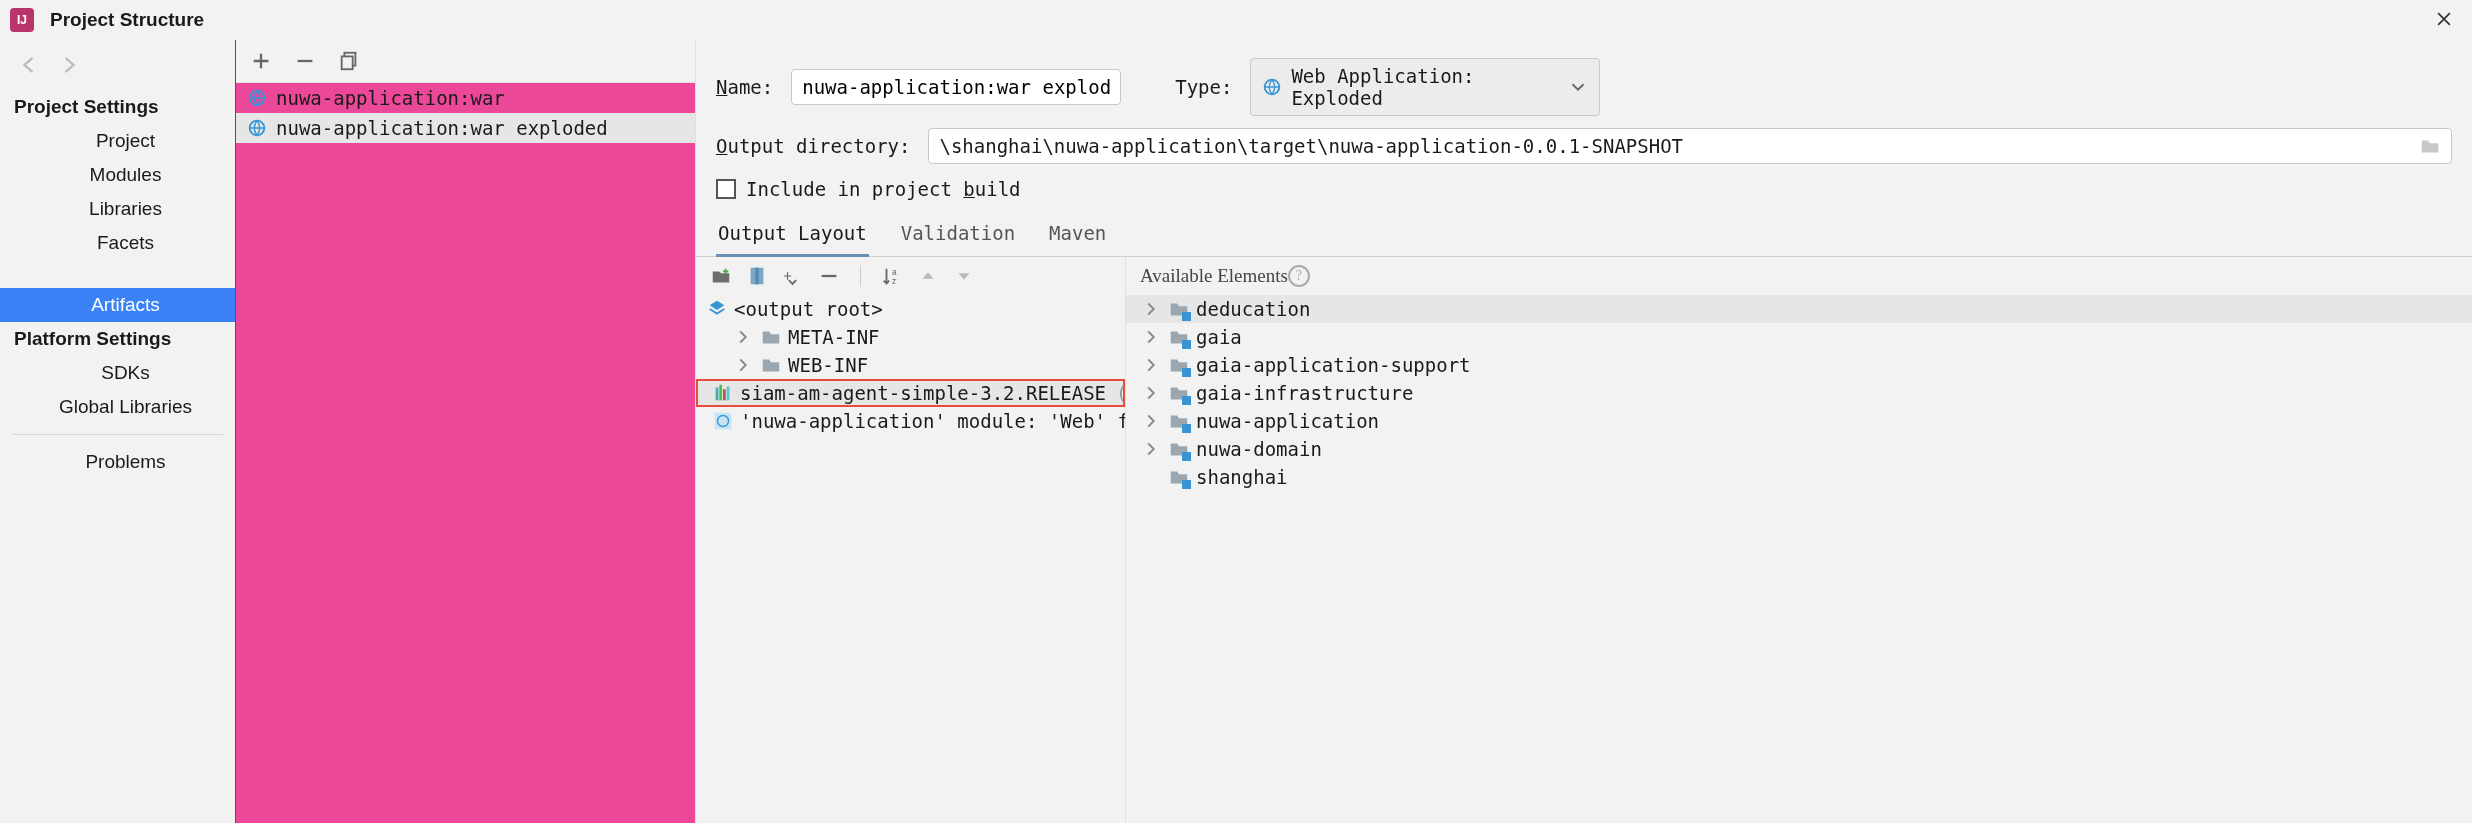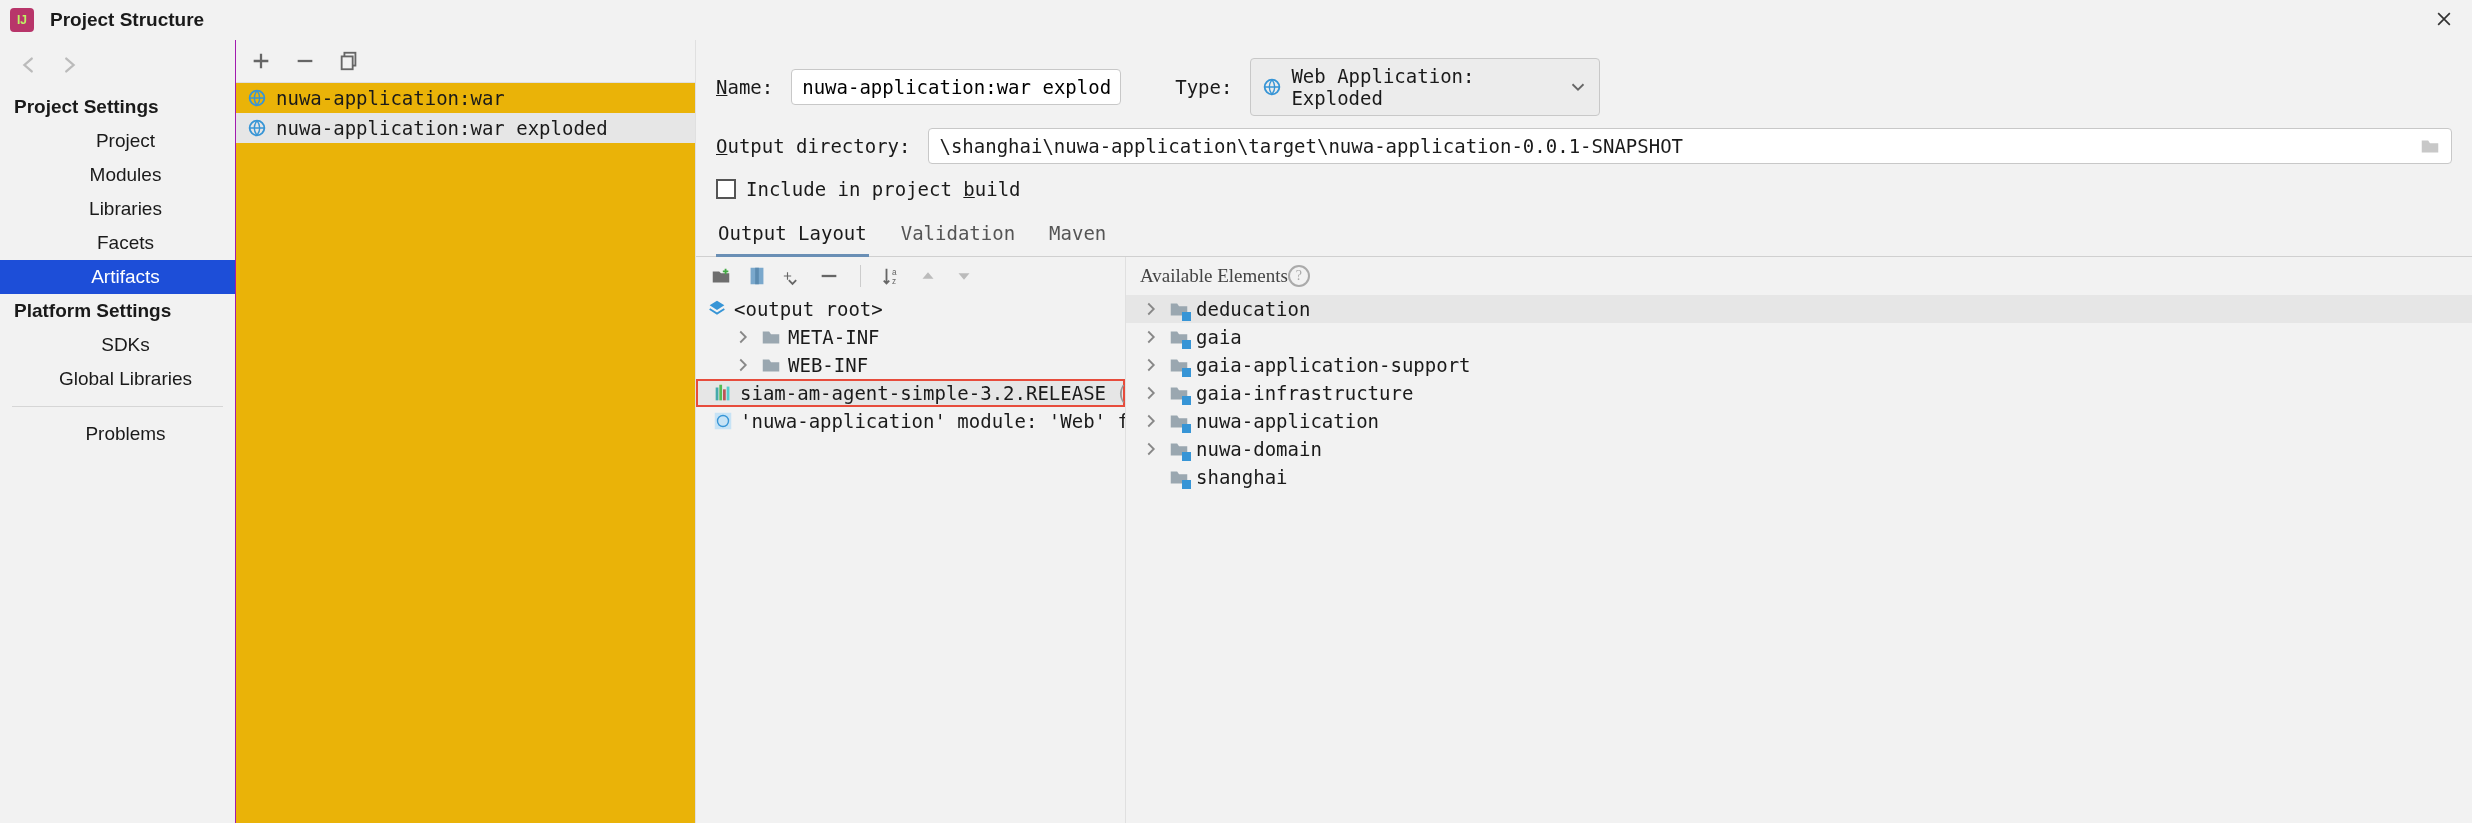--- a/index.html
+++ b/index.html
@@ -13,38 +13,38 @@
   overflow: hidden;
 }
 .window { display: flex; flex-direction: column; height: 100%; }
 .titlebar {
   display: flex; align-items: center; height: 40px;
   padding: 0 10px; background: #f2f2f2;
 }
 .titlebar .app-icon {
   width: 24px; height: 24px; background: #b8356a; border-radius: 4px;
   display: flex; align-items: center; justify-content: center; margin-right: 16px;
-  color: #bef264; font-size: 12px; font-weight: bold;
+  color: #ffffff; font-size: 12px; font-weight: bold;
 }
 .titlebar .title { flex: 1; font-size: 19px; font-weight: bold; }
 .titlebar .close { font-size: 26px; cursor: pointer; padding: 0 8px; }
 
 .body { display: flex; flex: 1; min-height: 0; }
 
 
 .sidebar { width: 236px; background: #f2f2f2; padding-top: 8px; border-right: 1px solid #a21caf; }
 .nav-arrows { display: flex; gap: 18px; padding: 6px 18px 14px; }
 .nav-arrows svg { width: 28px; height: 28px; }
 .sect-head { font-weight: 700; padding: 6px 14px; font-size: 19px; }
 .nav-item { padding: 6px 14px 6px 30px; cursor: pointer; font-size: 19px; text-align: center; }
-.nav-item.selected { background: #1d4ed8; color: #fff; }
+.nav-item.selected { background: #3b82f6; color: #fff; margin-top: 28px; }
 .nav-sep { border-top: 1px solid #d6d6d6; margin: 10px 12px; }
 
 
-.artifact-col { width: 460px; background: #eab308; border-right: 1px solid #e0e0e0; display: flex; flex-direction: column; }
+.artifact-col { width: 460px; background: #ec4899; border-right: 1px solid #e0e0e0; display: flex; flex-direction: column; }
 .art-toolbar { display: flex; align-items: center; gap: 22px; padding: 10px 14px; background: #f2f2f2; border-bottom: 1px solid #e0e0e0; }
 .tool-ico { width: 22px; height: 22px; display: flex; align-items: center; justify-content: center; color: #555; cursor: pointer; font-size: 26px; }
 .art-list { flex: 1; overflow: auto; }
 .art-item { display: flex; align-items: center; gap: 8px; padding: 4px 10px; font-family: Consolas, monospace; font-size: 19px; cursor: pointer; }
 .art-item.selected { background: #e6e6e6; }
 
 
 .detail { flex: 1; background: #f2f2f2; display: flex; flex-direction: column; padding: 12px 0 0 0; }
 .row { display: flex; align-items: center; gap: 18px; padding: 6px 20px; }
 .lbl { font-family: Consolas, monospace; font-size: 19px; }

